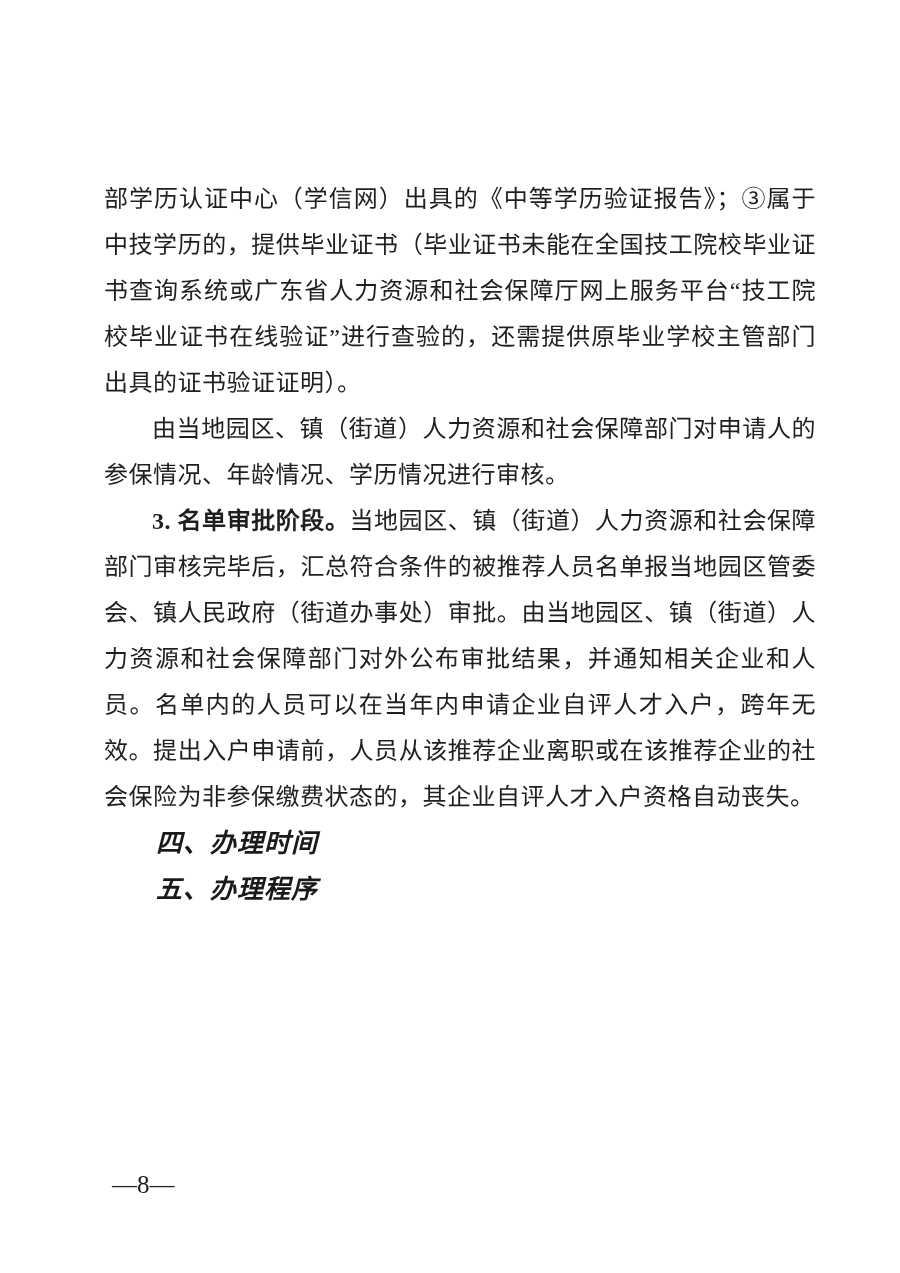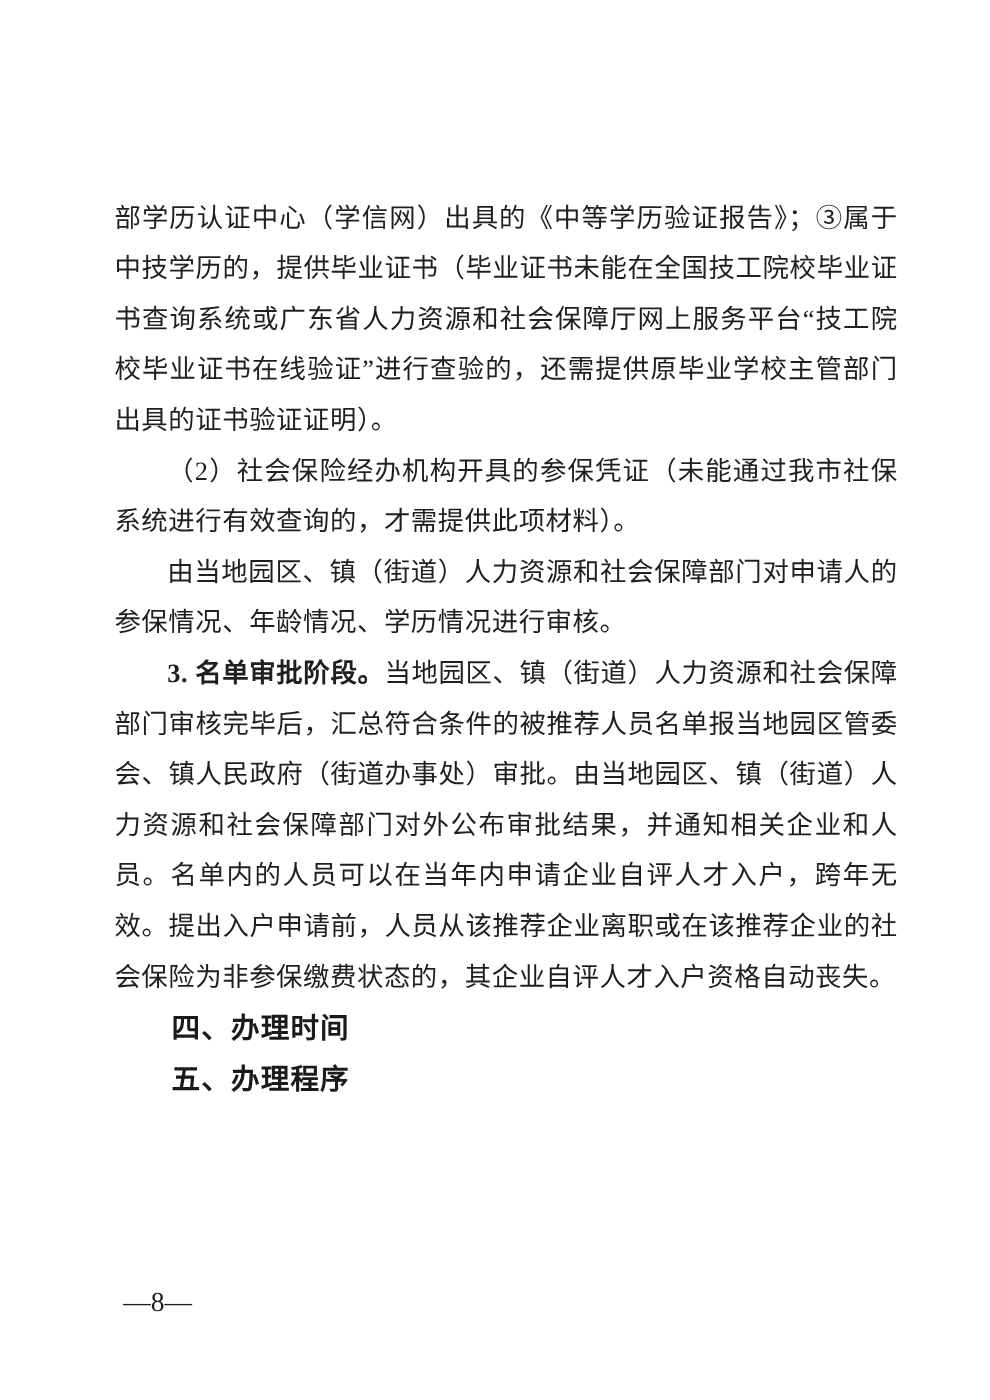--- a/index.html
+++ b/index.html
@@ -44,20 +44,21 @@
   .section-heading {
     margin: 0;
     padding: 0;
     text-indent: 2em;
     font-family: "Liberation Sans", "DejaVu Sans", sans-serif;
     font-weight: bold;
     font-size: 26px;
     line-height: 46px;
     letter-spacing: 1px;
     color: #1a1a1a;
+    font-style: italic;
   }
   .page-footer {
     position: absolute;
     left: 112px;
     top: 1170px;
     font-size: 25px;
     line-height: 30px;
     color: #1f1f1f;
     letter-spacing: 0;
     font-family: "Liberation Serif", "DejaVu Serif", serif;
@@ -65,21 +66,20 @@
 </style>
 </head>
 <body>
 
 <div class="page">
 
   <div class="body-text">
 
     <p class="no-indent">部学历认证中心（学信网）出具的《中等学历验证报告》；③属于中技学历的，提供毕业证书（毕业证书未能在全国技工院校毕业证书查询系统或广东省人力资源和社会保障厅网上服务平台“技工院校毕业证书在线验证”进行查验的，还需提供原毕业学校主管部门出具的证书验证证明）。</p>
 
-    <p>（2）社会保险经办机构开具的参保凭证（未能通过我市社保系统进行有效查询的，才需提供此项材料）。</p>
 
     <p>由当地园区、镇（街道）人力资源和社会保障部门对申请人的参保情况、年龄情况、学历情况进行审核。</p>
 
     <p><span class="para-lead">3. 名单审批阶段。</span><span>当地园区、镇（街道）人力资源和社会保障部门审核完毕后，汇总符合条件的被推荐人员名单报当地园区管委会、镇人民政府（街道办事处）审批。由当地园区、镇（街道）人力资源和社会保障部门对外公布审批结果，并通知相关企业和人员。名单内的人员可以在当年内申请企业自评人才入户，跨年无效。提出入户申请前，人员从该推荐企业离职或在该推荐企业的社会保险为非参保缴费状态的，其企业自评人才入户资格自动丧失。</span></p>
 
     <h2 class="section-heading">四、办理时间</h2>
 
 
     <h2 class="section-heading">五、办理程序</h2>
 

